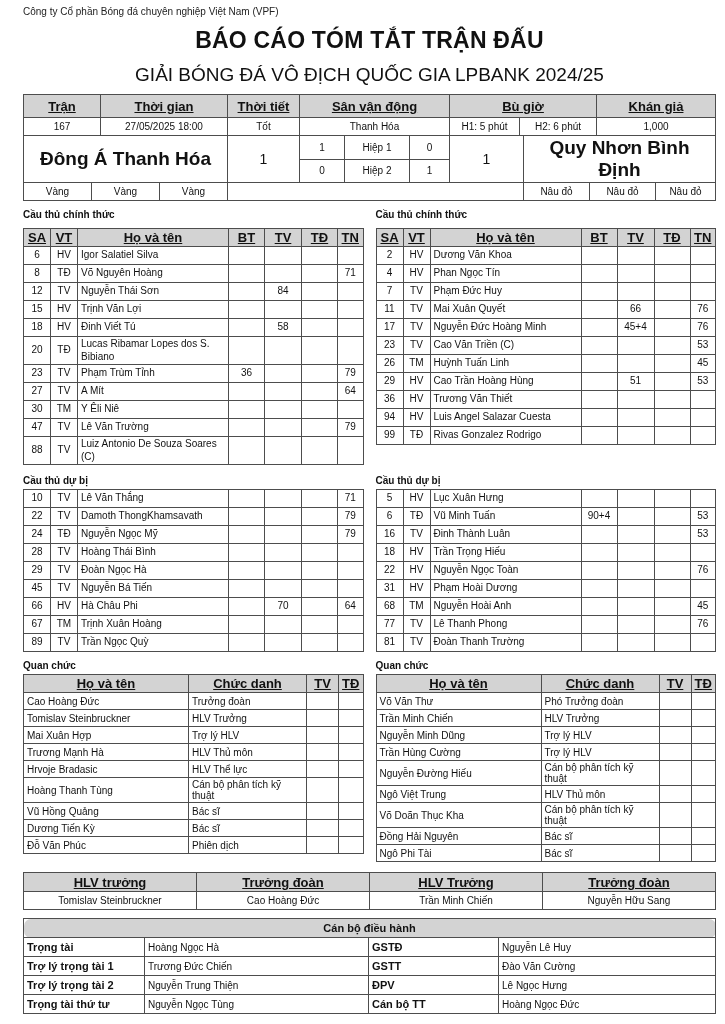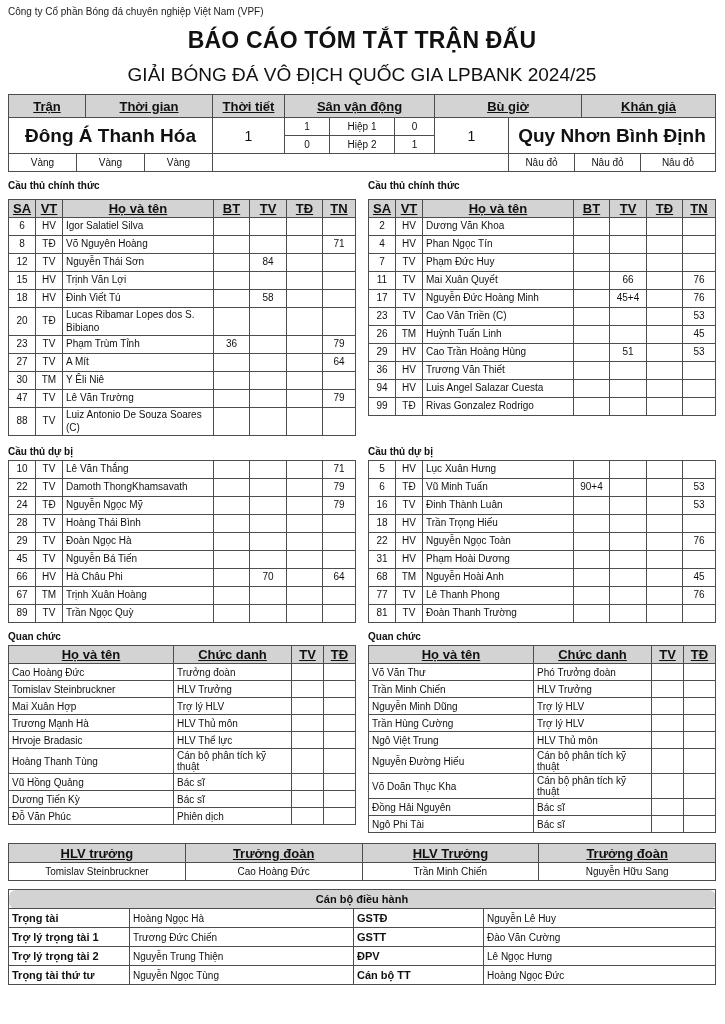--- a/index.html
+++ b/index.html
@@ -1,21 +1,21 @@
 <!DOCTYPE html>
 <html><head>
 <meta charset="utf-8">
 <style>
   html,body{margin:0;padding:0;}
   body{
     width:725px;height:1024px;background:#fff;color:#111;
     font-family:"Liberation Sans","DejaVu Sans",sans-serif;
     -webkit-font-smoothing:antialiased;
   }
-  .page{padding:6px 9px 0 8px;}
+  .page{padding:6px 9px 0 23px;}
   .company{font-size:10px;color:#222;}
   .title{text-align:center;font-size:23px;font-weight:bold;margin:10px 0 0 0;letter-spacing:.2px;}
   .subtitle{text-align:center;font-size:19px;margin:10px 0 8px 0;}
 
   table.tbl{border-collapse:collapse;width:100%;table-layout:fixed;}
   table.tbl th,table.tbl td{border:1px solid #4d4d4d;padding:1px 3px;font-size:10px;overflow:hidden;vertical-align:middle;}
   tr.hdr th{background:#d3d3d3;font-weight:bold;font-size:13px;text-align:center;text-decoration:underline;}
 
   
   .info-a tr.hdr th{height:20px;}
@@ -73,20 +73,29 @@
         <col>
     </colgroup>
     <tbody>
         <tr class="hdr">
       <th>Trận</th>
       <th>Thời gian</th>
       <th>Thời tiết</th>
       <th>Sân vận động</th>
       <th colspan="2">Bù giờ</th>
       <th>Khán giả</th>
+    </tr>
+    <tr>
+      <td>167</td>
+      <td>27/05/2025 18:00</td>
+      <td>Tốt</td>
+      <td>Thanh Hóa</td>
+      <td>H1: 5 phút</td>
+      <td>H2: 6 phút</td>
+      <td>1,000</td>
     </tr>
   </tbody>
     </table>
 
   <table class="tbl info-b">
     <colgroup>
       <col style="width:204px">
         <col style="width:72px">
         <col style="width:45px">
       <col style="width:65px">
@@ -703,28 +712,28 @@
               <td></td>
               <td></td>
             </tr>
             <tr>
               <td>Trần Hùng Cường</td>
               <td>Trợ lý HLV</td>
               <td></td>
               <td></td>
             </tr>
             <tr>
+              <td>Nguyễn Đường Hiếu</td>
+              <td>Cán bộ phân tích kỹ thuật</td>
+              <td></td>
+              <td></td>
+            </tr>
+            <tr>
               <td>Ngô Việt Trung</td>
               <td>HLV Thủ môn</td>
-              <td></td>
-              <td></td>
-            </tr>
-            <tr>
-              <td>Nguyễn Đường Hiếu</td>
-              <td>Cán bộ phân tích kỹ thuật</td>
               <td></td>
               <td></td>
             </tr>
             <tr>
               <td>Võ Doãn Thục Kha</td>
               <td>Cán bộ phân tích kỹ thuật</td>
               <td></td>
               <td></td>
             </tr>
             <tr>

